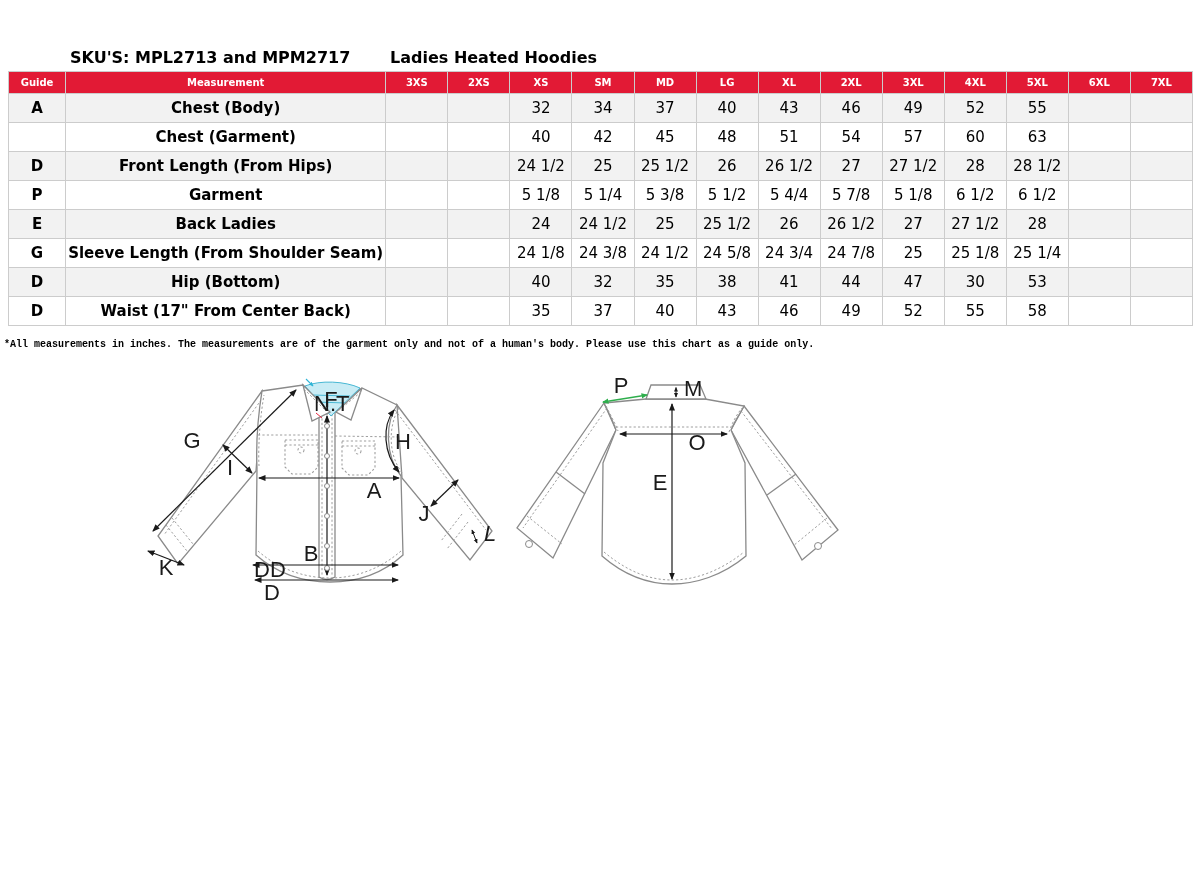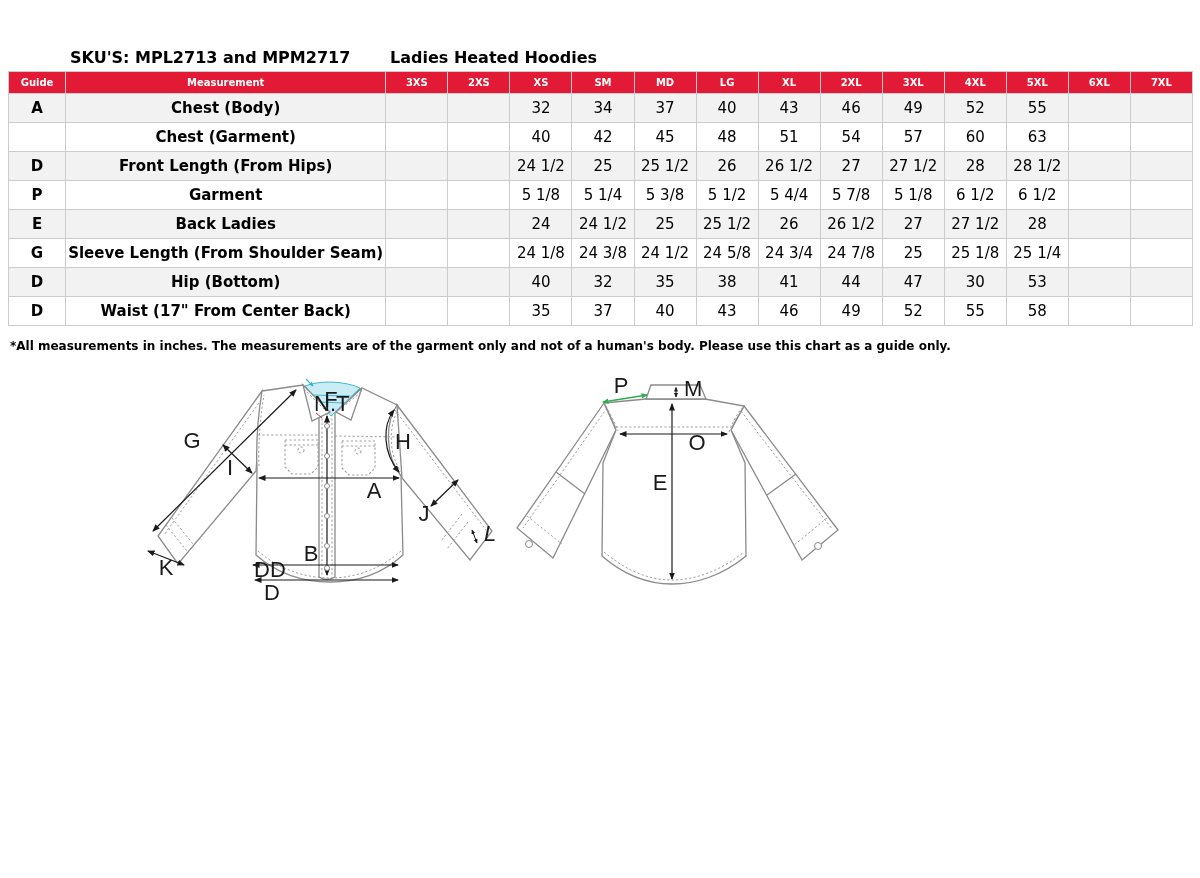--- a/index.html
+++ b/index.html
@@ -17,21 +17,21 @@
                      border-collapse:collapse; table-layout:fixed; }
   .size-chart th { background:var(--header-bg); color:var(--header-text);
                    font-size:10px; font-weight:bold; height:22px; border:1px solid var(--border);
                    text-align:center; vertical-align:middle; }
   .size-chart td { font-size:15px; height:29px; border:1px solid var(--border);
                    text-align:center; vertical-align:middle; background:#fff; }
   .size-chart tbody tr:nth-child(odd) td { background:var(--row-alt); }
   .size-chart td.guide, .size-chart td.meas { font-weight:bold; }
   .col-guide { width:57px; } .col-meas { width:320px; } .col-size { width:62px; }
 
-  .footnote { position:absolute; top:339px; left:10px; font-size:12px; font-weight:bold; white-space:nowrap; }
+  .footnote { position:absolute; top:339px; left:4px; font-size:10px; font-weight:bold; white-space:nowrap;font-family:Liberation Mono, monospace; }
 
   svg.diagram { position:absolute; top:368px; left:0; }
   .garm { fill:#fff; stroke:#8a8a8a; stroke-width:1.3; }
   .ln   { fill:none; stroke:#8a8a8a; stroke-width:1.3; }
   .st   { fill:none; stroke:#9e9e9e; stroke-width:1; stroke-dasharray:2.2 2.2; }
   .arr  { fill:none; stroke:#1a1a1a; stroke-width:1.2;
           marker-start:url(#ab); marker-end:url(#ab); }
   .arrs { fill:none; stroke:#1a1a1a; stroke-width:1;
           marker-start:url(#abs); marker-end:url(#abs); }
   .arrg { fill:none; stroke:var(--label-p-green); stroke-width:1.4;

